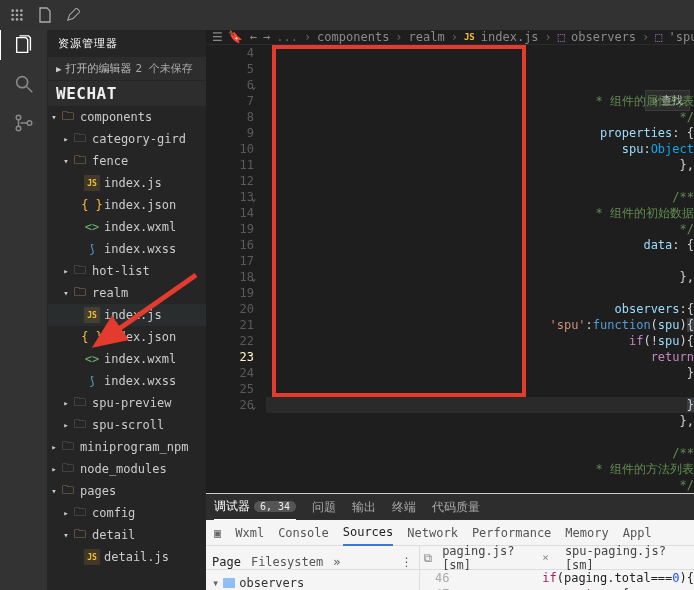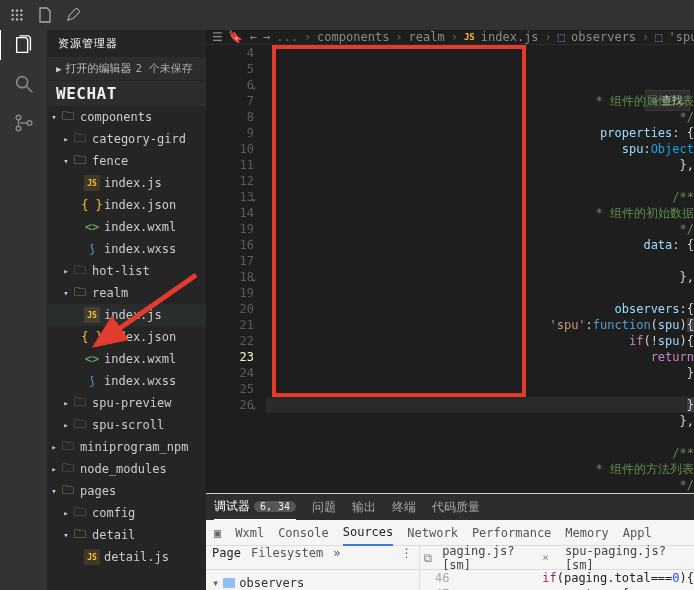--- a/index.html
+++ b/index.html
@@ -210,21 +210,21 @@
   .badge { background:#555; color:#eee; border-radius:8px; padding:0 6px; font-size:10px; margin-left:4px;}
 
   .dbg-tabs2 {
     display:flex; align-items:center; height:26px; background:#f5f5f5;
     border-bottom:1px solid #ddd; padding-left:8px; gap:14px; color:#555;
   }
   .dbg-tabs2 .dtab2.active { color:#222; border-bottom:2px solid #3879d9; height:26px; display:flex; align-items:center;}
 
   .dbg-body { flex:1; display:flex; }
   .dbg-left { width:220px; border-right:1px solid #ddd; display:flex; flex-direction:column; }
-  .dbg-subtabs { display:flex; height:24px; border-bottom:1px solid #ddd; align-items:flex-start; padding-left:6px; gap:10px; color:#555; }
+  .dbg-subtabs { display:flex; height:24px; border-bottom:1px solid #ddd; align-items:flex-end; padding-left:6px; gap:10px; color:#555; }
   .dbg-subtabs .stab.active { color:#222; }
   .dbg-subtabs .stab { display:flex; align-items:center; gap:2px;}
   .dbg-subtabs .moreicon { margin-left:auto; margin-right:6px; color:#555; }
   .dbg-filetree { padding:4px 6px; font-size:12px; }
   .dbg-filetree .frow { display:flex; align-items:center; gap:4px; height:18px; }
   .dbg-filetree .fricon { color:#666; }
   .dbg-filetree .folder-blue { width:12px; height:10px; background:#8ebff3; border-radius:1px; }
 
   .dbg-right { flex:1; display:flex; flex-direction:column; }
   .dbg-fileheader { display:flex; height:24px; align-items:center; border-bottom:1px solid #ddd; padding-left:4px; gap:4px; color:#555; }

